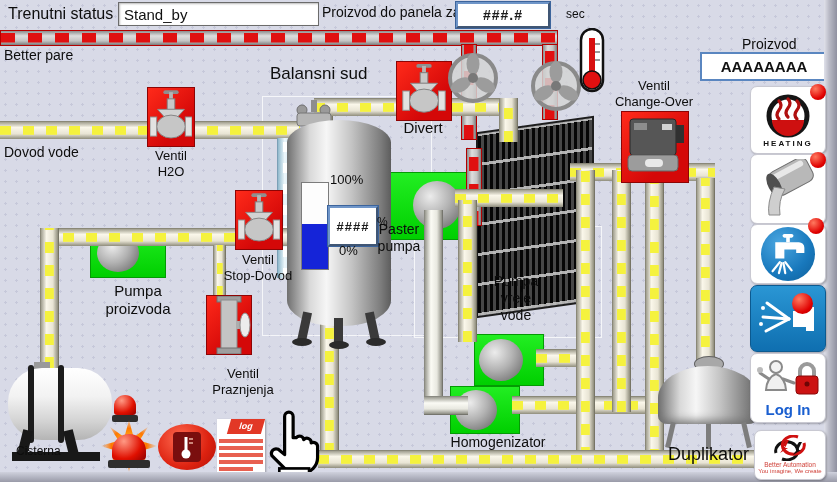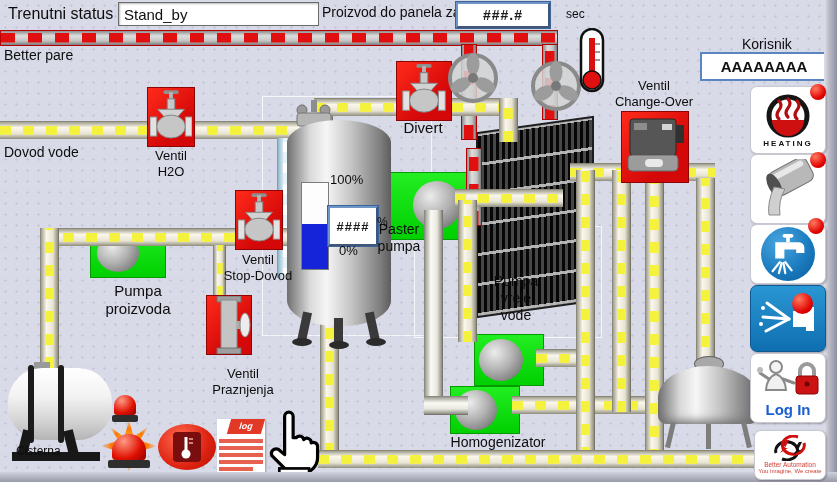--- a/index.html
+++ b/index.html
@@ -233,38 +233,40 @@
     <rect x="3" y="1" width="22" height="62" rx="11" fill="#fff" stroke="#111" stroke-width="2.5"></rect>
     <line x1="14" y1="10" x2="14" y2="46" stroke="#d81010" stroke-width="6"></line>
     <circle cx="14" cy="52" r="9" fill="#e01010" stroke="#111" stroke-width="1.5"></circle>
     <line x1="17" y1="16" x2="22" y2="16" stroke="#999" stroke-width="2"></line>
     <line x1="17" y1="24" x2="22" y2="24" stroke="#999" stroke-width="2"></line>
     <line x1="17" y1="32" x2="22" y2="32" stroke="#999" stroke-width="2"></line>
   </svg>
 
   <div class="lbl lbl-left" style="left:4px;top:47px">Better pare</div>
   <div class="lbl lbl-left" style="left:4px;top:144px">Dovod vode</div>
+  <div class="lbl" style="left:270px;top:64px;font-size:17px">Balansni sud</div>
   <div class="lbl" style="left:396px;top:119px;width:54px;font-size:15px">Divert</div>
   <div class="lbl" style="left:135px;top:148px;width:72px;font-size:13px">Ventil
 H2O</div>
   <div class="lbl" style="left:211px;top:252px;width:94px;font-size:13px">Ventil
 Stop-Dovod</div>
   <div class="lbl" style="left:86px;top:282px;width:104px;font-size:15px">Pumpa
 proizvoda</div>
   <div class="lbl" style="left:196px;top:366px;width:94px;font-size:13px">Ventil
 Praznjenja</div>
   <div class="lbl" style="left:368px;top:221px;width:62px;font-size:14px">Paster
 pumpa</div>
   <div class="lbl" style="left:485px;top:273px;width:62px;font-size:14px">Pumpa
 vrele
 vode</div>
   <div class="lbl" style="left:440px;top:434px;width:116px;font-size:14px">Homogenizator</div>
   <div class="lbl" style="left:602px;top:78px;width:104px;font-size:13px">Ventil
 Change-Over</div>
   <div class="lbl lbl-left" style="left:16px;top:444px;font-size:12px">Cisterna</div>
+  <div class="lbl lbl-left" style="left:668px;top:444px;font-size:18px">Duplikator</div>
 
   <div class="abs" style="left:113px;top:395px;width:24px;height:30px">
     <div class="abs" style="left:1px;top:0;width:22px;height:20px;border-radius:11px 11px 3px 3px;
       background:radial-gradient(circle at 35% 28%,#ff9a85,#e01000 60%,#8d0000)"></div>
     <div class="abs" style="left:-1px;top:20px;width:26px;height:7px;background:#2e2e2e;border-radius:2px"></div>
   </div>
   <div class="abs" style="left:100px;top:420px;width:58px;height:58px">
     <div class="abs" style="left:0;top:0;width:58px;height:52px;
       background:radial-gradient(circle,#ffb020 20%,#ff7800 45%,rgba(0,0,0,0) 72%);
       clip-path:polygon(50% 0,58% 33%,83% 13%,68% 40%,100% 50%,68% 60%,85% 87%,58% 66%,50% 100%,42% 66%,15% 87%,32% 60%,0 50%,32% 40%,17% 13%,42% 33%)"></div>
@@ -377,20 +379,20 @@
     </svg>
     <div style="font-size:6.5px;color:#d04038;line-height:1.2;text-align:center">Better Automation</div>
     <div style="font-size:6px;color:#d04038;line-height:1.2;text-align:center">You imagine, We create</div>
   </div>
 
   <div class="lbl lbl-left" style="left:8px;top:4px;font-size:16px">Trenutni status</div>
   <div class="inpt" style="left:118px;top:2px;width:194px;height:22px">Stand_by</div>
   <div class="lbl lbl-left" style="left:322px;top:4px;font-size:14px">Proizvod do panela za</div>
   <div class="disp" style="left:456px;top:2px;width:90px;height:22px;font-size:14px">###.#</div>
   <div class="lbl lbl-left" style="left:566px;top:7px;font-size:12px">sec</div>
-  <div class="lbl" style="left:742px;top:36px;font-size:14px">Korisnik</div>
+  <div class="lbl" style="left:742px;top:36px;font-size:14px">Proizvod</div>
   <div class="abs" style="left:700px;top:52px;width:124px;height:25px;background:#fff;border:2px solid #5a86c0;
       display:flex;align-items:center;justify-content:center;font-weight:700;font-size:15px">AAAAAAAA</div>
 
   <div class="abs" style="left:824px;top:0;width:13px;height:482px;background:linear-gradient(90deg,#e0e1ea,#b9bac6 40%,#8f90a0)"></div>
   <div class="abs" style="left:0;top:472px;width:837px;height:10px;background:linear-gradient(#cfd1dd,#999aa8)"></div>
 
 </div>
 
 </body></html>

